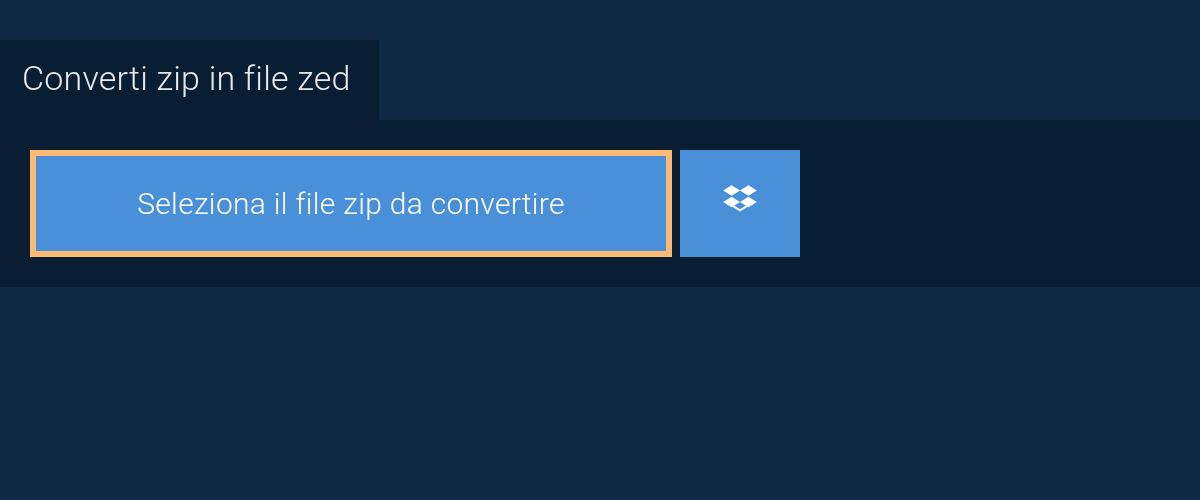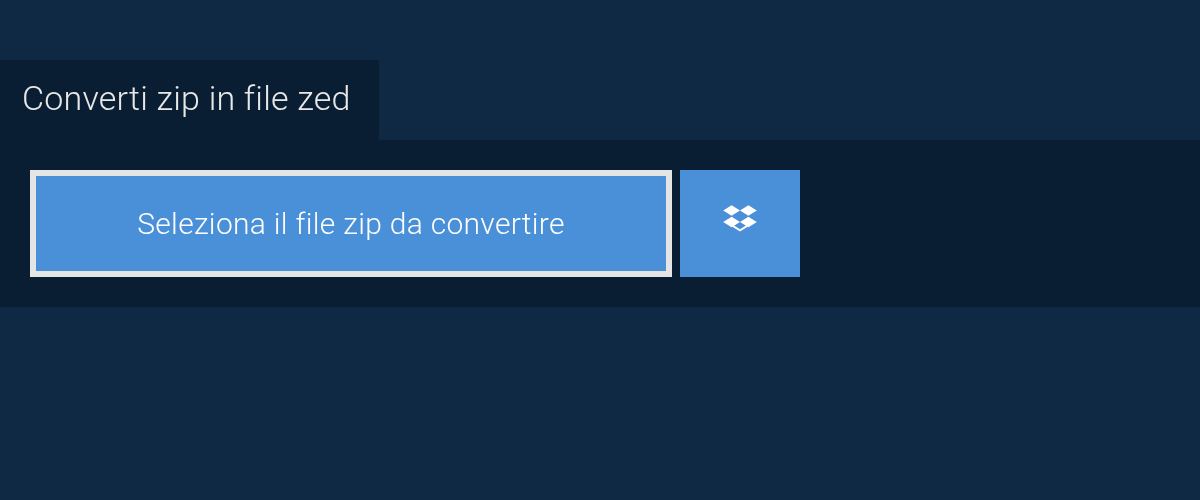--- a/index.html
+++ b/index.html
@@ -8,21 +8,21 @@
       box-sizing: border-box;
     }
     body {
       width: 1200px;
       height: 500px;
       background: #0f2844;
       font-family: -apple-system, BlinkMacSystemFont, "Segoe UI", Roboto, sans-serif;
       overflow: hidden;
     }
     .tab-bar {
-      padding-top: 60px;
+      padding-top: 40px;
     }
     .tab {
       display: inline-block;
       background: #0a1e33;
       color: #e8e8e8;
       font-size: 34px;
       font-weight: 300;
       padding: 18px 28px 22px 22px;
       letter-spacing: 0.2px;
     }
@@ -33,21 +33,21 @@
     }
     .upload-area {
       display: flex;
       align-items: stretch;
       gap: 8px;
       width: 770px;
     }
     .select-button {
       flex: 1;
       background: #4a90d9;
-      border: 6px solid #e5e5e5;
+      border: 6px solid #fdba74;
       color: #ffffff;
       font-size: 30px;
       font-weight: 300;
       padding: 30px 40px;
       text-align: center;
       cursor: pointer;
       letter-spacing: 0.3px;
     }
     .dropbox-button {
       width: 120px;

